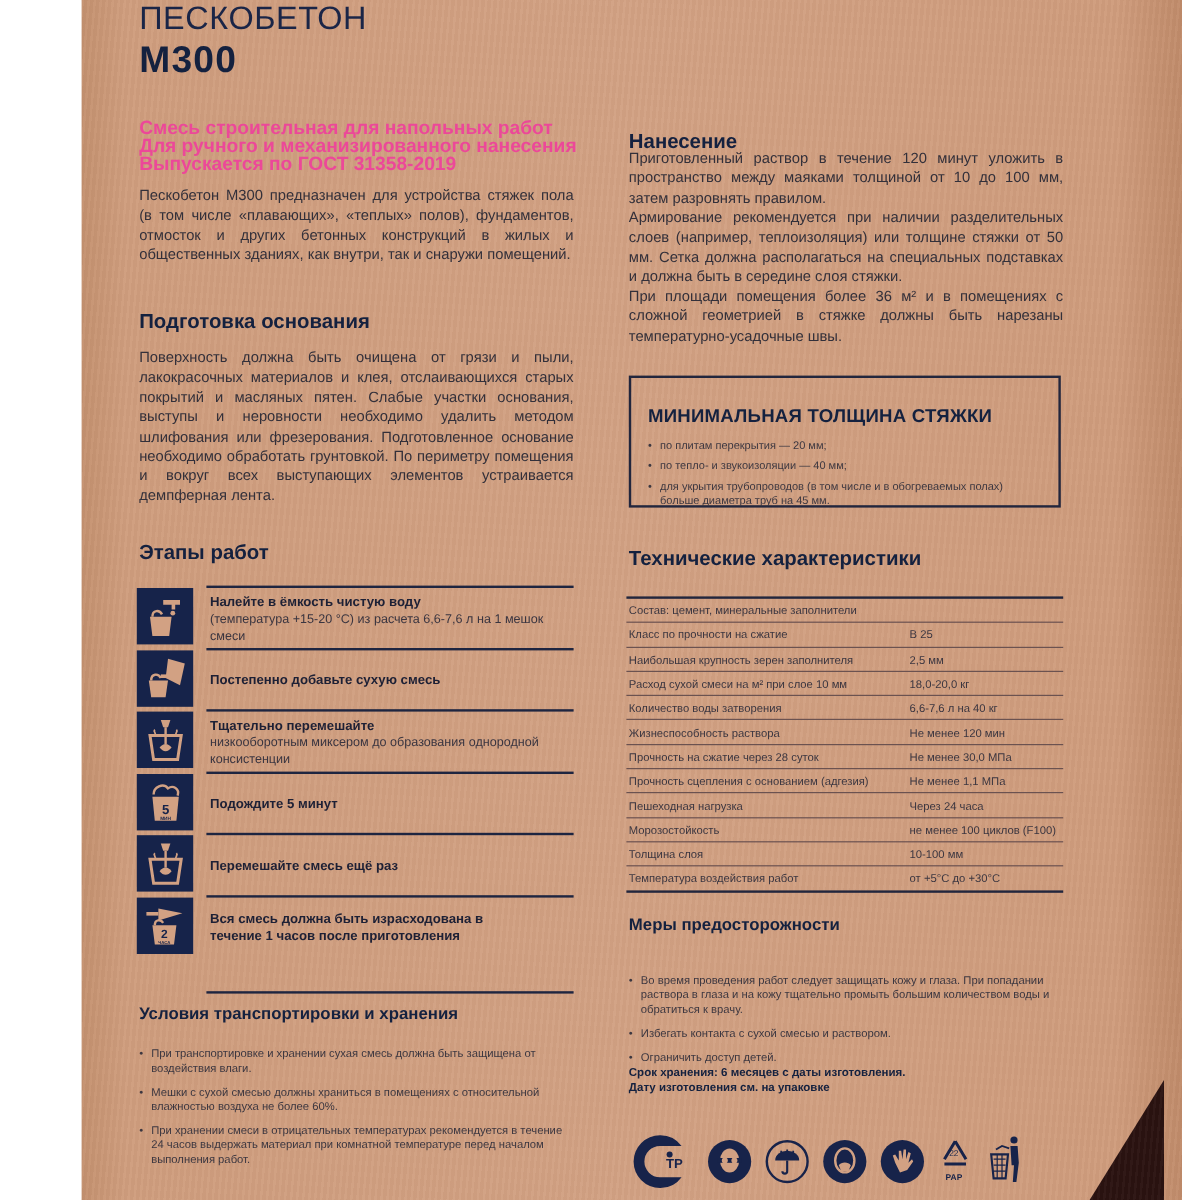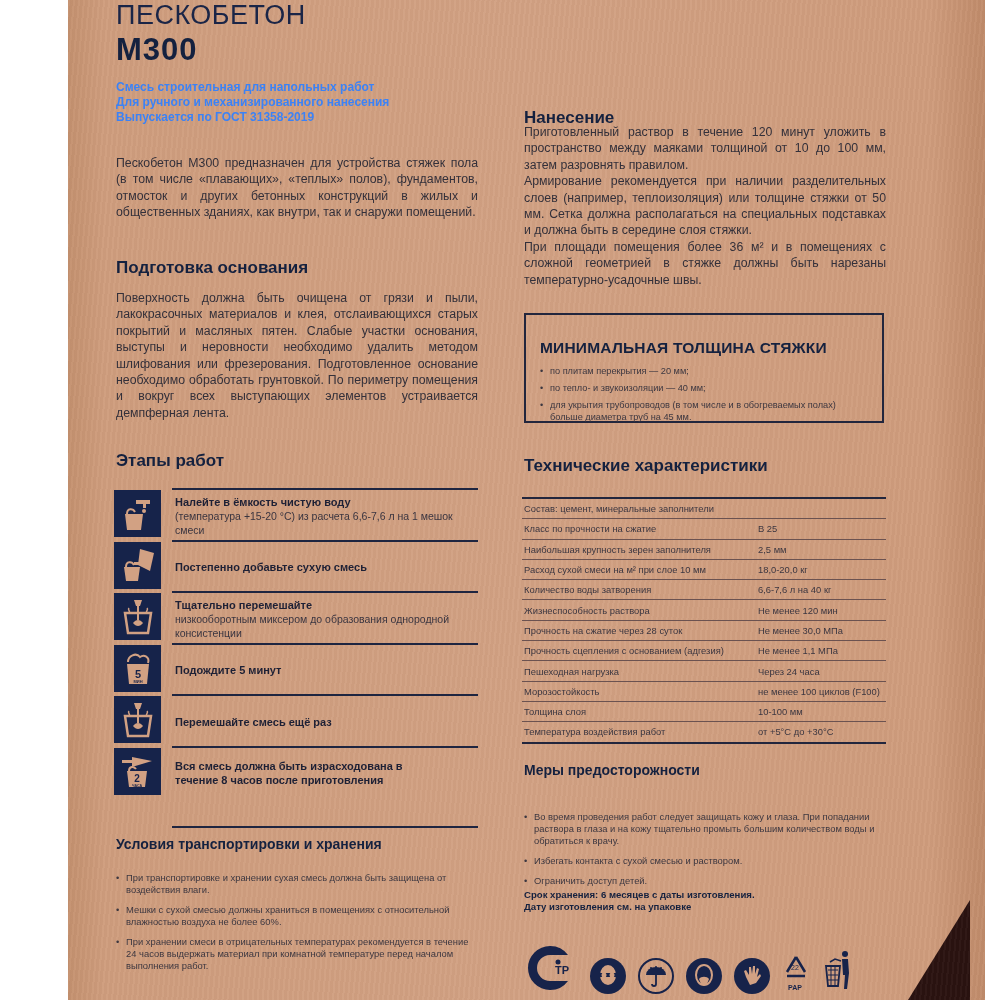--- a/index.html
+++ b/index.html
@@ -5,21 +5,21 @@
   html, body { margin:0; padding:0; }
   body { width:1000px; height:1000px; position:relative; overflow:hidden; background:#ffffff; font-family:"Liberation Sans", sans-serif; color:#2c2a33; }
   .bag { position:absolute; left:68px; top:0; width:917px; height:1000px;
     background: linear-gradient(90deg, #c4916f 0%, #cf9d7d 4%, #d2a183 50%, #cf9c7c 94%, #c08b6a 100%); }
   .bag::after { content:""; position:absolute; inset:0;
     background: repeating-linear-gradient(95deg, rgba(255,255,255,0.03) 0 2px, rgba(0,0,0,0.02) 2px 5px); pointer-events:none; }
   .corner { position:absolute; right:15px; bottom:0; width:0; height:0; border-style:solid; border-width:0 0 100px 62px; border-color:transparent transparent #2a1210 transparent; }
   .abs { position:absolute; }
   .title1 { left:116px; top:0px; font-size:27px; letter-spacing:0.5px; color:#1a2547;text-align:right; }
   .title2 { left:116px; top:32px; font-size:31px; font-weight:bold; color:#14213f; letter-spacing:1px; }
-  .subtitle { left:116px; top:80px; font-size:12px; font-weight:bold; line-height:15px; color:#3b82f6; }
+  .subtitle { left:116px; top:100px; font-size:16px; font-weight:bold; line-height:15px; color:#ec4899; }
   .para { font-size:12.3px; line-height:16.4px; color:#33303a; text-align:justify; }
   .h2 { font-size:17px; font-weight:bold; color:#14213f; }
   .h3 { font-size:14px; font-weight:bold; color:#14213f; }
   .steps { left:114px; top:488px; width:364px; }
   .step { display:flex; align-items:center; height:51.5px; position:relative; }
   .step .ico { width:47px; height:47px; background:#16234a; flex:none; display:flex; align-items:center; justify-content:center; }
   .step .txt { margin-left:14px; padding-top:4px; }
   .step .sline { position:absolute; left:58px; right:0; top:0; border-top:2px solid #1e2540; }
   .step .b { font-size:11px; font-weight:bold; color:#1d2035; line-height:14px; }
   .step .n { font-size:10.5px; color:#3a3540; line-height:14px; }
@@ -28,21 +28,21 @@
   ul.bul li { position:relative; padding-left:10px; font-size:9.4px; line-height:12px; color:#3c3740; margin-bottom:8px; }
   ul.bul li::before { content:"•"; position:absolute; left:0; top:0; }
   .minbox { left:524px; top:313px; width:360px; height:110px; border:2px solid #22263d; box-sizing:border-box; padding:24px 14px; }
   .minbox .mt { font-size:15.5px; font-weight:bold; color:#14213f; letter-spacing:0.2px; }
   .minbox ul li { font-size:9.2px; margin-bottom:5px; }
   .tech { left:522px; top:497px; width:364px; }
   .tech .row { display:flex; height:19.3px; align-items:center; border-bottom:1px solid #6b5250; font-size:9.4px; color:#3b3640; }
   .tech .row .k { width:234px; padding-left:2px; }
   .tech .top { border-top:2px solid #22263d; }
   .tech .row.last { border-bottom:2px solid #22263d; }
-  .icons { left:522px; top:942px; display:flex; align-items:flex-end; gap:12px; }
+  .icons { left:522px; top:942px; display:flex; align-items:center; gap:12px; }
   .rnd { width:36px; height:36px; border-radius:50%; background:#17234a; display:flex; align-items:center; justify-content:center; }
   .rnd.o { background:transparent; border:2px solid #17234a; width:32px; height:32px; }
 </style>
 </head>
 <body>
 
 <div class="bag">
   <div class="corner"></div>
 </div>
 
@@ -142,21 +142,21 @@
       <svg width="40" height="40" viewBox="0 0 40 40">
           <rect x="4" y="9" width="10" height="3" fill="#d2a183"></rect>
           <path d="M14 6l20 4-20 6z" fill="#d2a183"></path>
           <path d="M9 20h20l-2 16H11z" fill="#d2a183"></path>
           <path d="M11 20c0-5 5-5 7-2" stroke="#d2a183" stroke-width="2" fill="none"></path>
           <text x="19" y="31" font-size="10" font-weight="bold" fill="#16234a" text-anchor="middle" font-family="Liberation Sans, sans-serif">2</text>
           <text x="19" y="35.5" font-size="3.6" font-weight="bold" fill="#16234a" text-anchor="middle" font-family="Liberation Sans, sans-serif">ЧАСА</text>
         </svg>
     </div>
     <div class="txt">
-      <div class="b" style="width:250px;">Вся смесь должна быть израсходована в течение 8 часов после приготовления</div>
+      <div class="b" style="width:250px;">Вся смесь должна быть израсходована в течение 1 часов после приготовления</div>
     </div>
   </div>
 </div>
 <div class="lastline"></div>
 
 <div class="abs h3" style="left:116px; top:836px;">Условия транспортировки и хранения</div>
 <ul class="abs bul" style="left:116px; top:872px; width:362px;">
   <li>При транспортировке и хранении сухая смесь должна быть защищена от воздействия влаги.</li>
   <li>Мешки с сухой смесью должны храниться в помещениях с относительной влажностью воздуха не более 60%.</li>
   <li>При хранении смеси в отрицательных температурах рекомендуется в течение 24 часов выдержать материал при комнатной температуре перед началом выполнения работ.</li>

